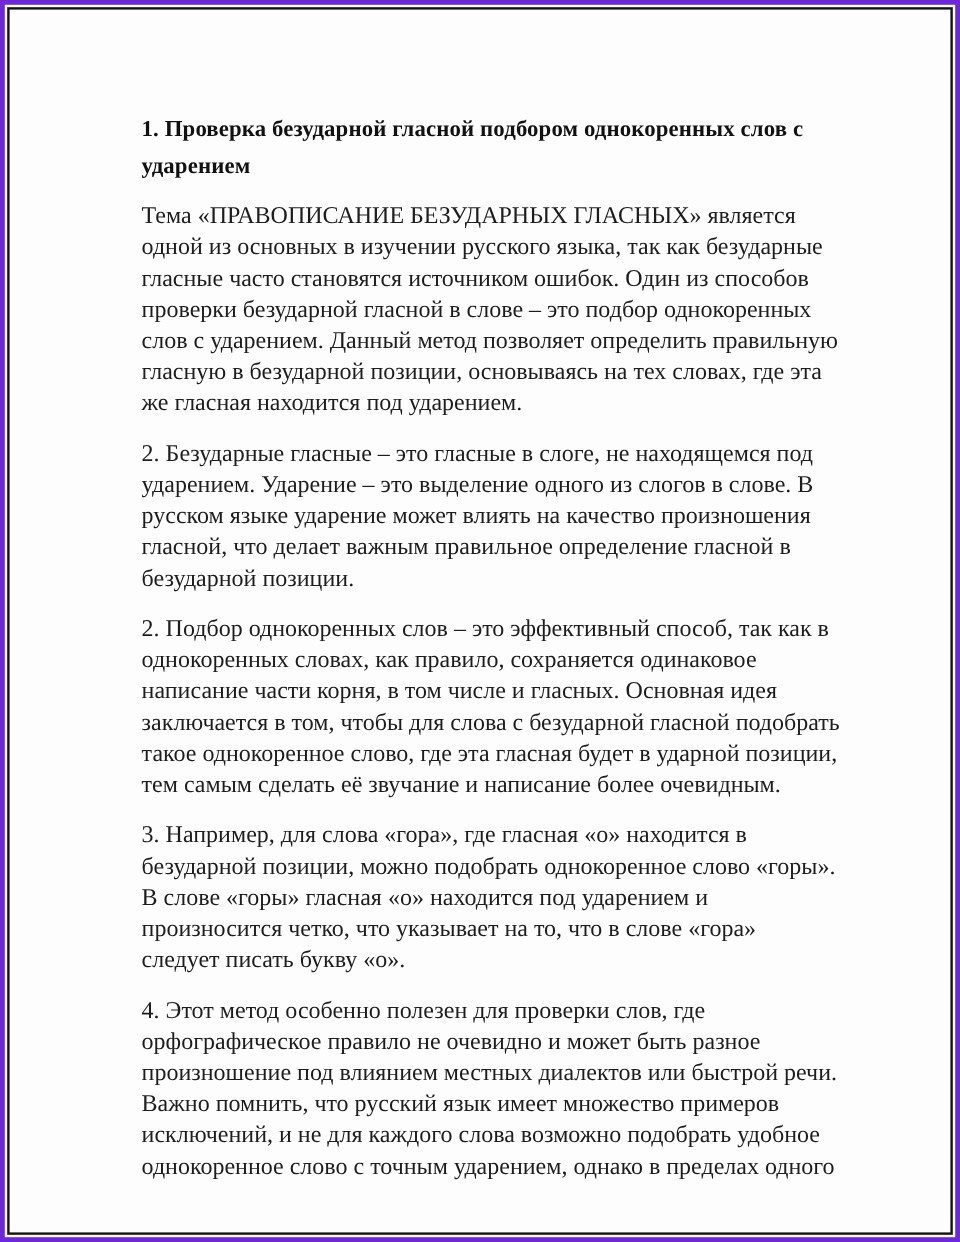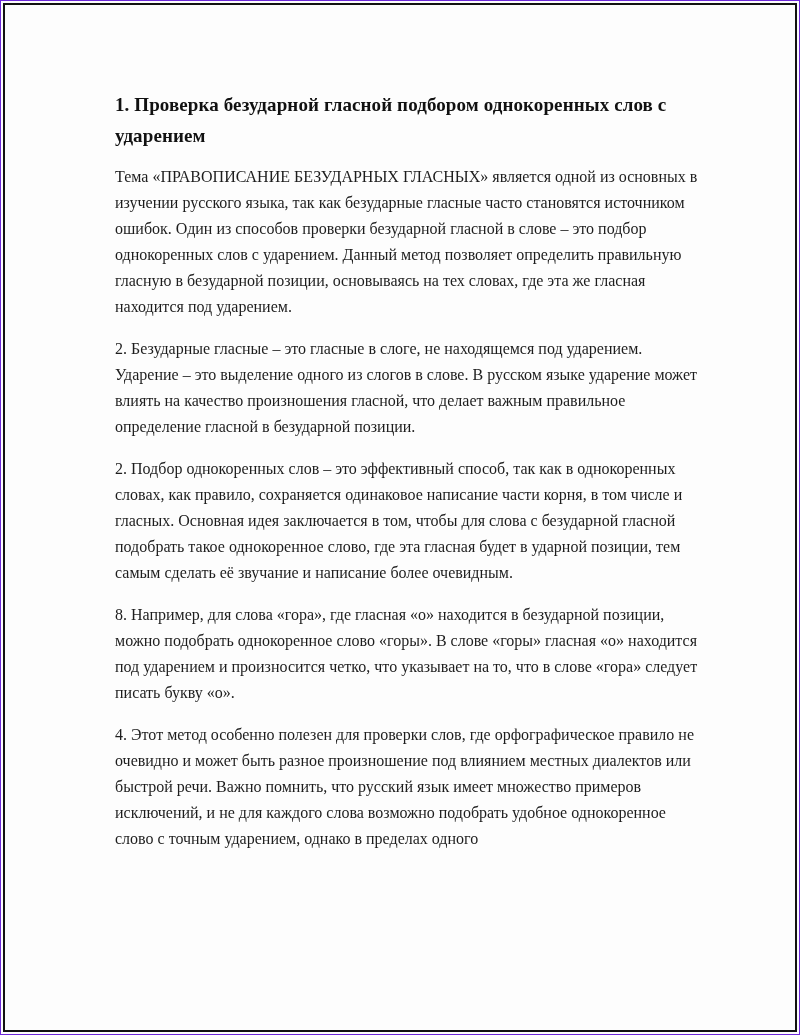--- a/index.html
+++ b/index.html
@@ -10,21 +10,21 @@
   body {
     width: 800px;
     height: 1035px;
     font-family: "Liberation Serif", "DejaVu Serif", serif;
   }
   .sheet {
     box-sizing: border-box;
     width: 800px;
     height: 1035px;
     background: #fdfdfd;
-    border: 1px solid #6d28d9;
+    border: 4px solid #6d28d9;
     padding: 2px;
   }
   .inner-frame {
     box-sizing: border-box;
     width: 100%;
     height: 100%;
     border: 2px solid #121212;
     overflow: hidden;
   }
   .content {
@@ -34,34 +34,34 @@
   }
   h1.doc-title {
     font-size: 19px;
     font-weight: bold;
     line-height: 31px;
     color: #111111;
     margin: 0 0 13px 0;
     letter-spacing: 0.1px;
   }
   p.doc-paragraph {
-    font-size: 16px;
+    font-size: 20px;
     line-height: 26px;
     margin: 0 0 16px 0;
     color: #1d1d1d;
     text-align: left;
   }
 </style>
 </head>
 <body>
 
 <div class="sheet">
   <div class="inner-frame">
     <div class="content">
       <h1 class="doc-title">1. Проверка безударной гласной подбором однокоренных слов с ударением</h1>
       <p class="doc-paragraph">Тема «ПРАВОПИСАНИЕ БЕЗУДАРНЫХ ГЛАСНЫХ» является одной из основных в изучении русского языка, так как безударные гласные часто становятся источником ошибок. Один из способов проверки безударной гласной в слове – это подбор однокоренных слов с ударением. Данный метод позволяет определить правильную гласную в безударной позиции, основываясь на тех словах, где эта же гласная находится под ударением.</p>
       <p class="doc-paragraph">2. Безударные гласные – это гласные в слоге, не находящемся под ударением. Ударение – это выделение одного из слогов в слове. В русском языке ударение может влиять на качество произношения гласной, что делает важным правильное определение гласной в безударной позиции.</p>
       <p class="doc-paragraph">2. Подбор однокоренных слов – это эффективный способ, так как в однокоренных словах, как правило, сохраняется одинаковое написание части корня, в том числе и гласных. Основная идея заключается в том, чтобы для слова с безударной гласной подобрать такое однокоренное слово, где эта гласная будет в ударной позиции, тем самым сделать её звучание и написание более очевидным.</p>
-      <p class="doc-paragraph">8. Например, для слова «гора», где гласная «о» находится в безударной позиции, можно подобрать однокоренное слово «горы». В слове «горы» гласная «о» находится под ударением и произносится четко, что указывает на то, что в слове «гора» следует писать букву «о».</p>
+      <p class="doc-paragraph">3. Например, для слова «гора», где гласная «о» находится в безударной позиции, можно подобрать однокоренное слово «горы». В слове «горы» гласная «о» находится под ударением и произносится четко, что указывает на то, что в слове «гора» следует писать букву «о».</p>
       <p class="doc-paragraph">4. Этот метод особенно полезен для проверки слов, где орфографическое правило не очевидно и может быть разное произношение под влиянием местных диалектов или быстрой речи. Важно помнить, что русский язык имеет множество примеров исключений, и не для каждого слова возможно подобрать удобное однокоренное слово с точным ударением, однако в пределах одного</p>
     </div>
   </div>
 </div>
 
 </body></html>

